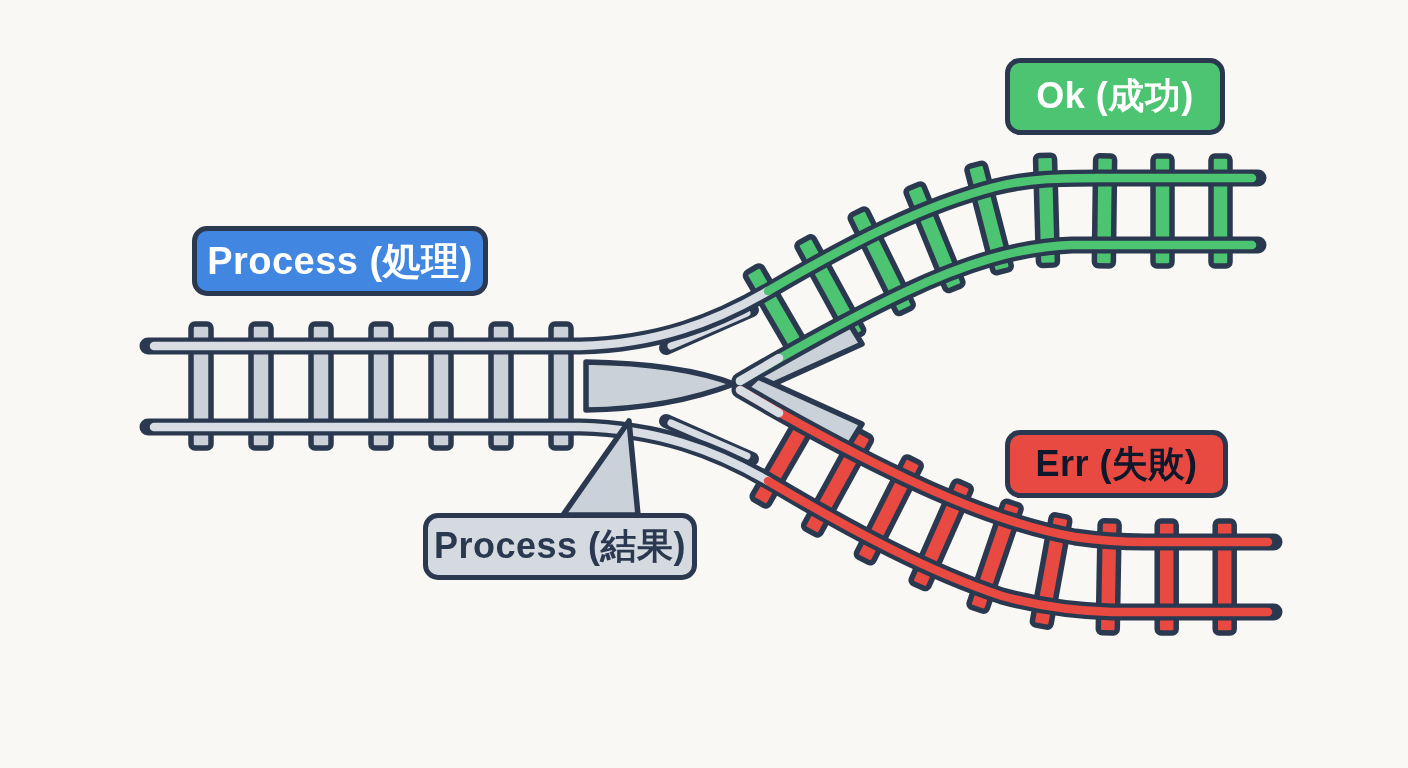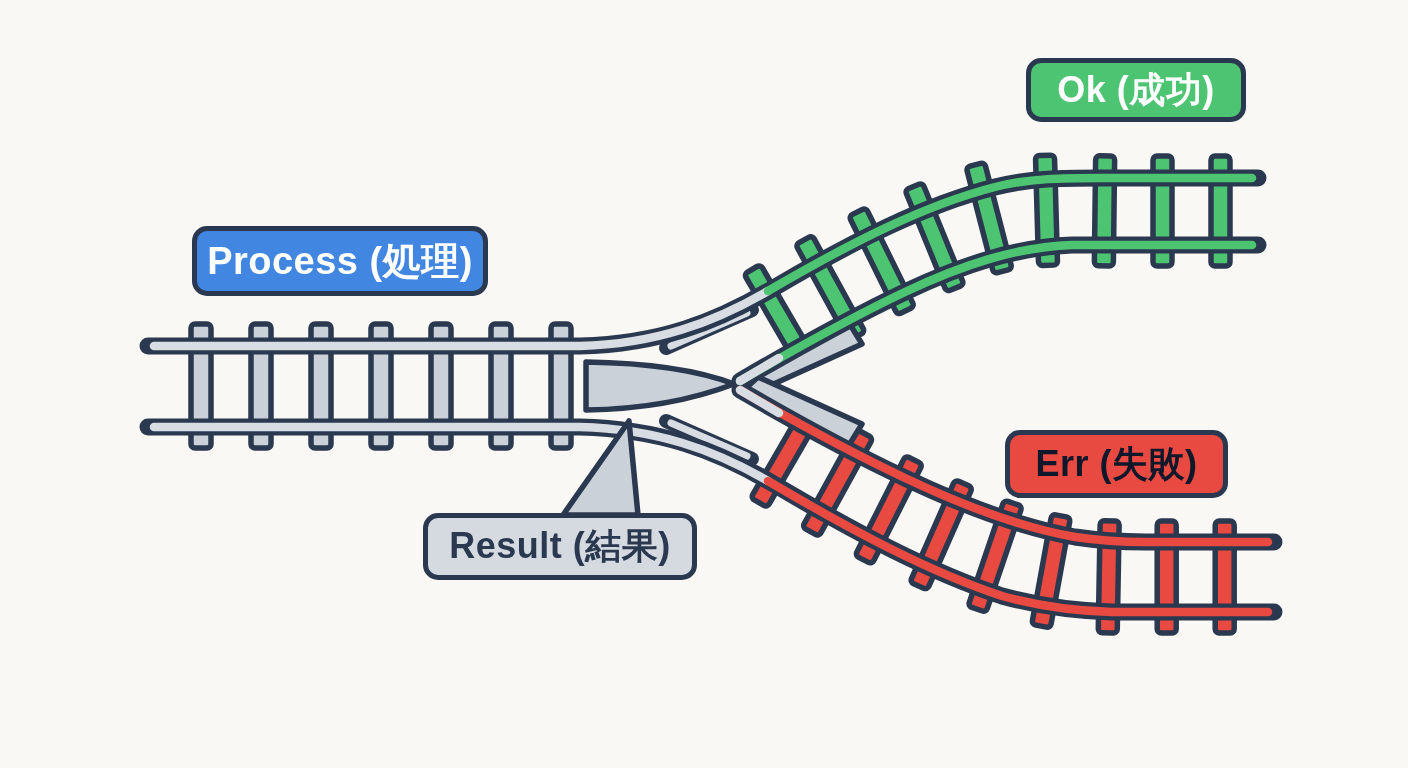--- a/index.html
+++ b/index.html
@@ -22,21 +22,21 @@
   .wedge{fill:var(--track_gray);stroke:var(--outline);stroke-width:5.5;stroke-linejoin:round;}
   .pointer{fill:var(--track_gray);stroke:var(--outline);stroke-width:5.5;stroke-linejoin:round;}
   .hidden-paths path{fill:none;stroke:none;}
 
   .badge{
     position:absolute;display:flex;align-items:center;justify-content:center;
     border:5px solid var(--outline);border-radius:15px;box-sizing:border-box;
     font-weight:700;letter-spacing:.5px;white-space:nowrap;
   }
   .badge.process{left:192px;top:226px;width:296px;height:70px;background:var(--blue);color:#fff;font-size:38px;}
-  .badge.ok{left:1005px;top:58px;width:220px;height:64px;background:var(--green);color:#fff;font-size:36px;margin-left:21px;}
+  .badge.ok{left:1005px;top:58px;width:220px;height:77px;background:var(--green);color:#fff;font-size:36px;}
   .badge.err{left:1005px;top:430px;width:223px;height:68px;background:var(--red);color:#0f172a;font-size:36px;}
   .badge.result{left:423px;top:513px;width:274px;height:67px;background:var(--badge_gray);color:var(--outline);font-size:36px;}
 </style>
 </head>
 <body>
 
 <div class="stage">
 
   <svg width="1408" height="768" viewBox="0 0 1408 768">
 
@@ -111,15 +111,15 @@
   <div class="badge process">
     <span>Process (処理)</span>
   </div>
   <div class="badge ok">
     <span>Ok (成功)</span>
   </div>
   <div class="badge err">
     <span>Err (失敗)</span>
   </div>
   <div class="badge result">
-    <span>Result (結果)</span>
+    <span>Process (結果)</span>
   </div>
 </div>
 
 </body></html>

